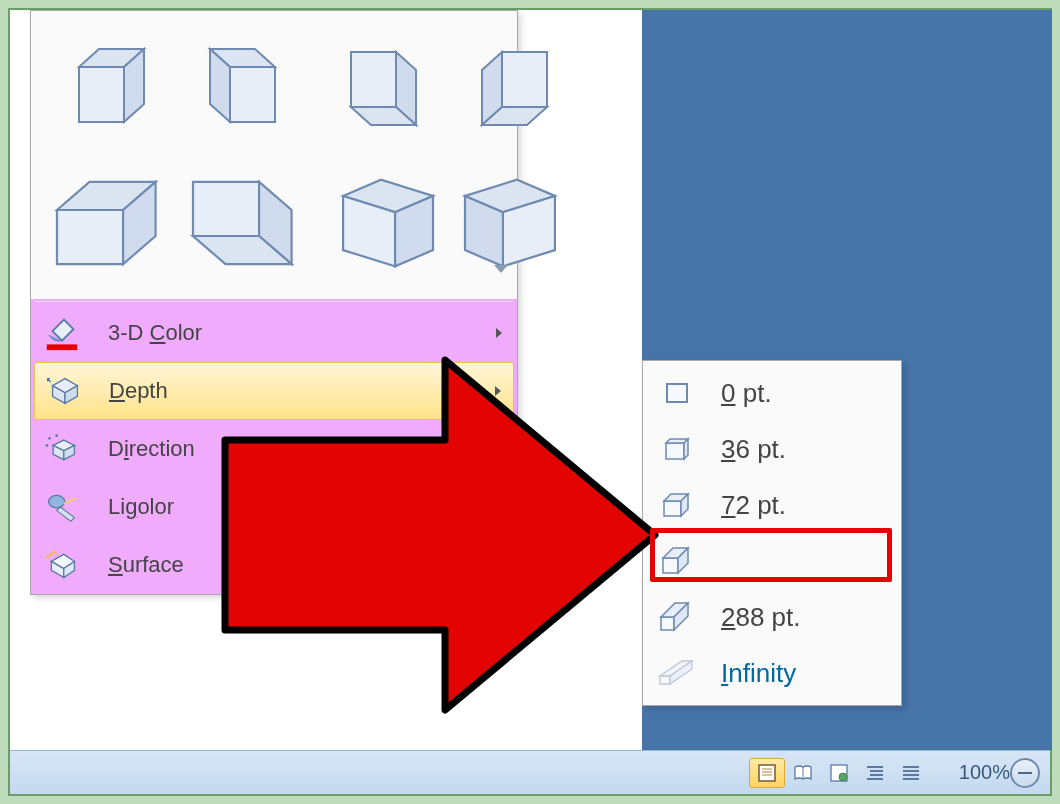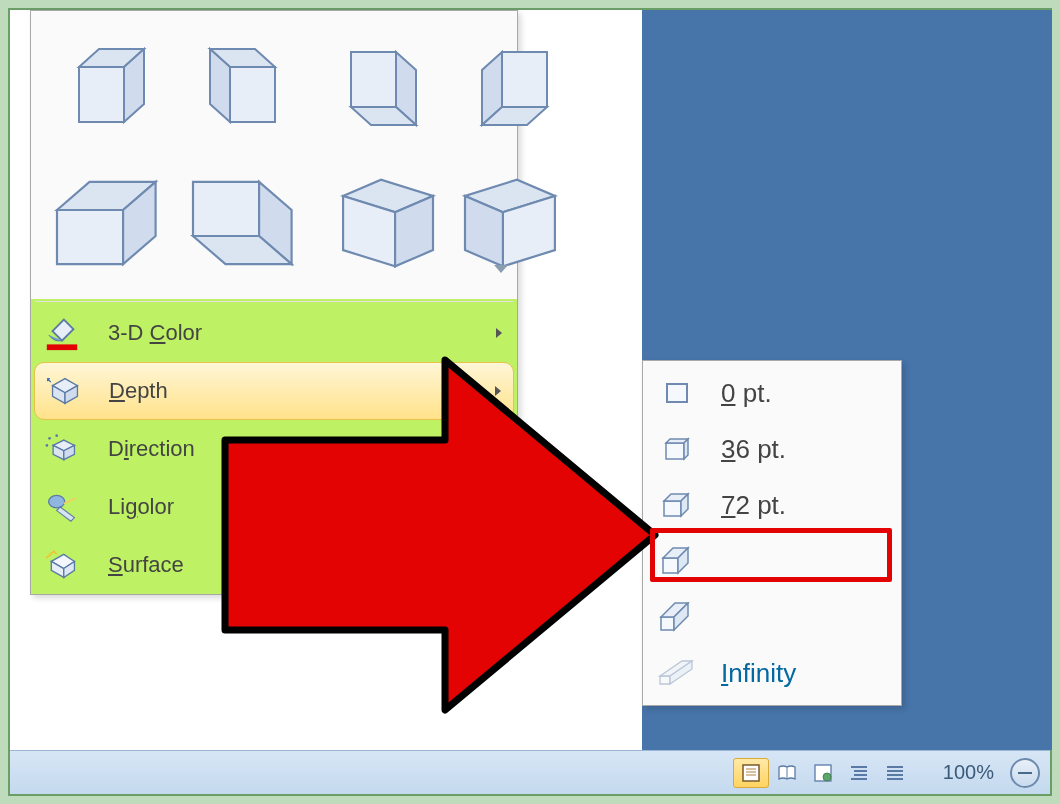--- a/index.html
+++ b/index.html
@@ -21,21 +21,21 @@
   .slide-bg {
     position: absolute;
     left: 632px; top: 0;
     width: 410px; height: 740px;
     background: #4774a9;
   }
   .main-menu {
     position: absolute;
     left: 20px; top: 0;
     width: 488px;
-    background: #bef264;
+    background: #f0abfc;
     border: 1px solid #a8a8a8;
     box-shadow: 3px 3px 6px rgba(0,0,0,0.15);
   }
   .preset-grid {
     padding: 8px 8px 8px 10px;
     display: grid;
     grid-template-columns: repeat(4, 1fr);
     gap: 0;
     background: #fafafa;
   }
@@ -93,21 +93,21 @@
   }
   .menu-item .arrow::before {
     content: "";
     border-top: 5px solid transparent;
     border-bottom: 5px solid transparent;
     border-left: 6px solid #555;
   }
   .menu-item.highlight {
     background: linear-gradient(#fff6d6, #ffe28a);
     border: 1px solid #e8c24b;
-    border-radius: 10px;
+    border-radius: 3px;
     margin: 0 3px;
     padding-right: 7px;
   }
   .menu-item.highlight .icon-wrap { width: 59px; }
   .icon-color-bucket {
     width: 38px; height: 38px; position: relative;
   }
   .icon-box-3d {
     width: 36px; height: 32px;
   }
@@ -195,21 +195,21 @@
     display: flex;
     align-items: center;
     justify-content: center;
   }
   .view-btn.active {
     background: linear-gradient(#ffe9a8, #ffd460);
     border: 1px solid #d9a93a;
     border-radius: 3px;
   }
   .small-ico { width: 22px; height: 20px; }
-  .zoom-label { margin-right: 16px; }
+  .zoom-label { }
   .zoom-minus {
     width: 30px; height: 30px;
     border-radius: 50%;
     border: 2px solid #6d8aad;
     background: linear-gradient(#e8f0f8,#c9dbee);
     position: relative;
   }
   .zoom-minus::before {
     content: "";
     position: absolute;
@@ -410,20 +410,21 @@
       </div>
     </div>
     <div class="sub-item">
       <div class="icon-wrap">
         <svg width="36" height="30" viewBox="0 0 36 30">
           <polygon points="2,15 15,15 15,28 2,28" fill="#f5f8fc" stroke="#6f8ab0" stroke-width="1.5"></polygon>
           <polygon points="2,15 16,1 29,1 15,15" fill="#e8eef7" stroke="#6f8ab0" stroke-width="1.5"></polygon>
           <polygon points="15,15 29,1 29,14 15,28" fill="#dde8f4" stroke="#6f8ab0" stroke-width="1.5"></polygon>
         </svg>
       </div>
+      <div class="label"><span class="ul">2</span><span>88 pt.</span></div>
     </div>
     <div class="sub-item disabled">
       <div class="icon-wrap">
         <svg width="38" height="26" viewBox="0 0 38 26">
           <polygon points="2,16 12,16 12,24 2,24" fill="#f5f8fc" stroke="#6f8ab0" stroke-width="1.3"></polygon>
           <polygon points="2,16 24,1 34,1 12,16" fill="#e8eef7" stroke="#6f8ab0" stroke-width="1.3"></polygon>
           <polygon points="12,16 34,1 34,9 12,24" fill="#dde8f4" stroke="#6f8ab0" stroke-width="1.3"></polygon>
         </svg>
       </div>
       <div class="label"><span class="ul">I</span><span>nfinity</span></div>

